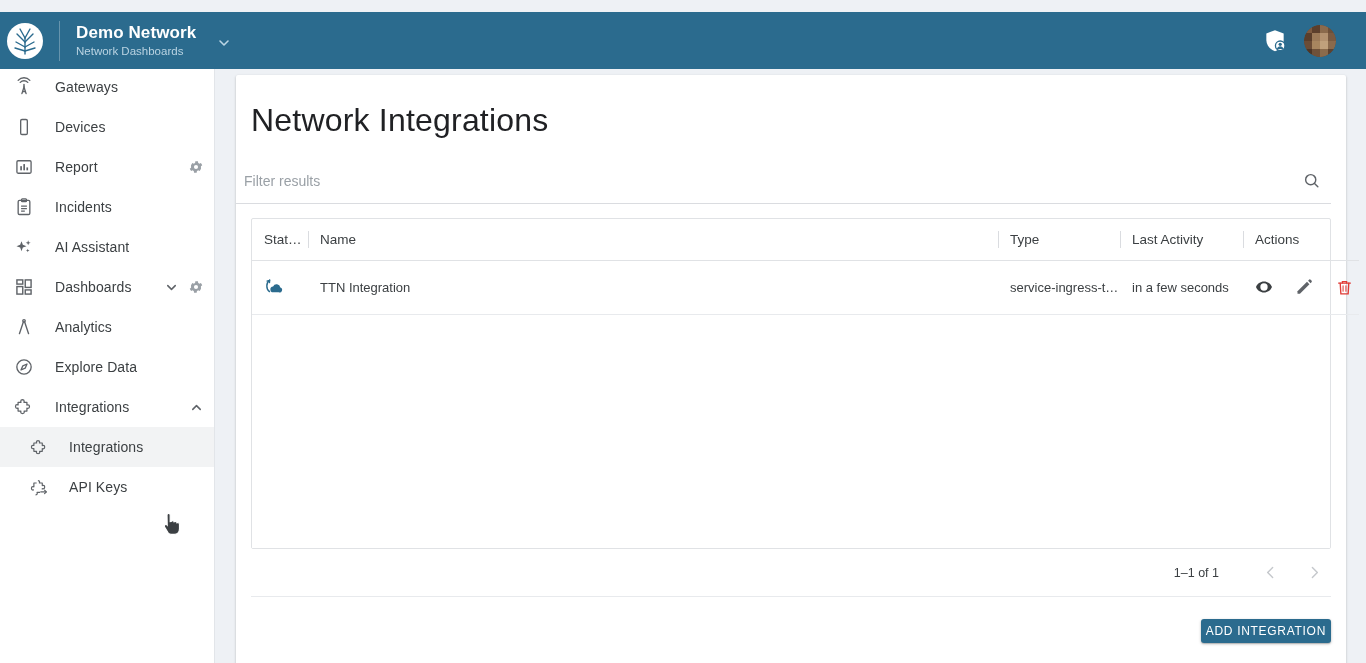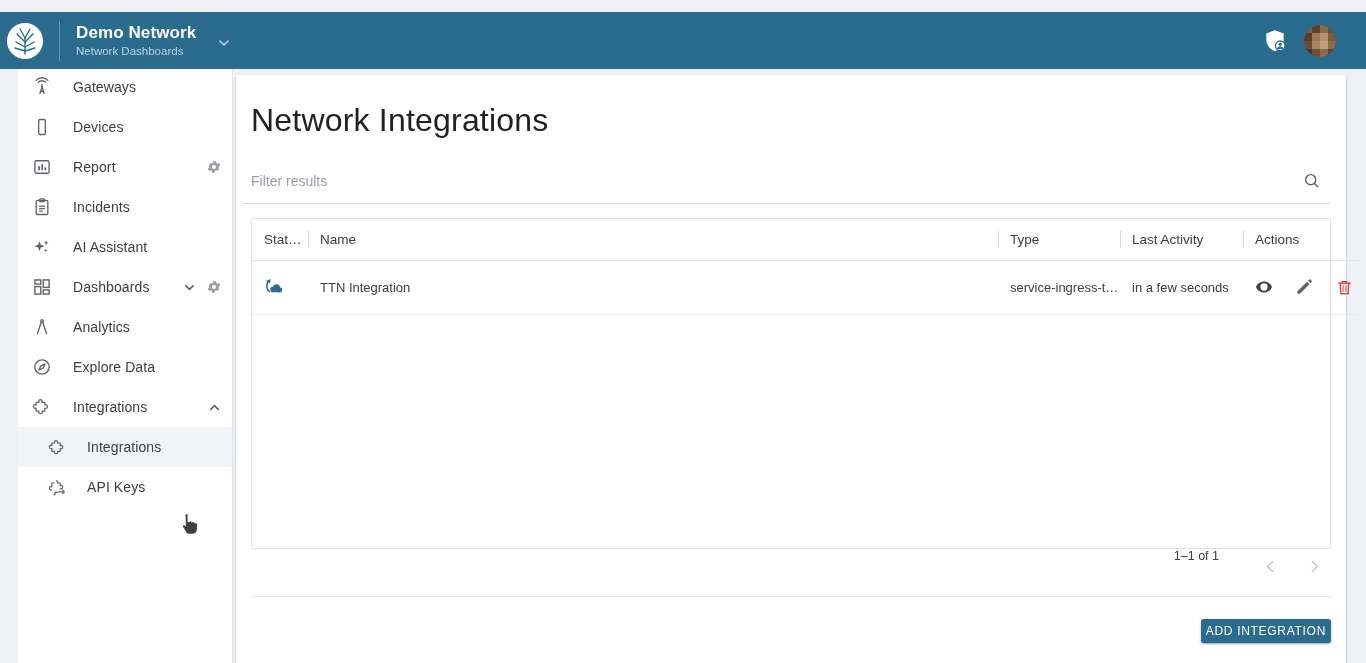--- a/index.html
+++ b/index.html
@@ -51,21 +51,21 @@
     margin-left: auto; display: flex; align-items: center;
     gap: 16px; margin-right: 30px;
   }
   .avatar {
     width: 32px; height: 32px; border-radius: 50%;
     overflow: hidden; display: block;
   }
 
   
   .sidebar {
-    position: absolute; top: 57px; left: 18px;
+    position: absolute; top: 57px; left: 0;
     width: 215px; height: 606px;
     background: #ffffff;
     border-right: 1px solid #e2e5e9;
     padding-top: 10px;
     z-index: 10;
   }
   .nav-item {
     position: relative;
     height: 40px; display: flex; align-items: center;
     padding-left: 12px; padding-right: 10px;
@@ -106,21 +106,21 @@
     box-shadow: 0 1px 3px rgba(0,0,0,0.16), 0 1px 2px rgba(0,0,0,0.10);
     border-radius: 2px;
   }
   .page-title {
     font-size: 32px; color: #202124; font-weight: normal;
     margin: 0; padding: 27px 0 0 15px; letter-spacing: .2px;
   }
 
   
   .filter-row {
-    margin: 19px 15px 0 7px;
+    margin: 19px 15px 0 0;
     height: 46px;
     border-bottom: 1px solid #dadce0;
     display: flex; align-items: center;
     background: #fff;
   }
   .filter-input {
     flex: 1; border: none; outline: none;
     font-family: "Liberation Sans", sans-serif;
     font-size: 14px; color: #3c4043;
     padding-left: 8px; background: transparent;
@@ -173,21 +173,21 @@
     width: 22px; height: 22px;
   }
   .eye { color: #3c4043; }
   .pencil { color: #5f6368; }
   .trash { color: #e03a35; }
   .table-filler { flex: 1; background: #fff; }
 
   
   .pager {
     margin: 0 15px; height: 48px;
-    display: flex; align-items: flex-start; justify-content: flex-end;
+    display: flex; align-items: center; justify-content: flex-end;
     gap: 10px;
     border-bottom: 1px solid #e8eaed;
   }
   .pager-count { font-size: 12.5px; color: #3c4043; margin-right: 24px; }
   .pager-btn {
     width: 34px; height: 34px; border: none; background: transparent;
     color: #c5c8cc; cursor: pointer;
     display: flex; align-items: center; justify-content: center;
   }
 

